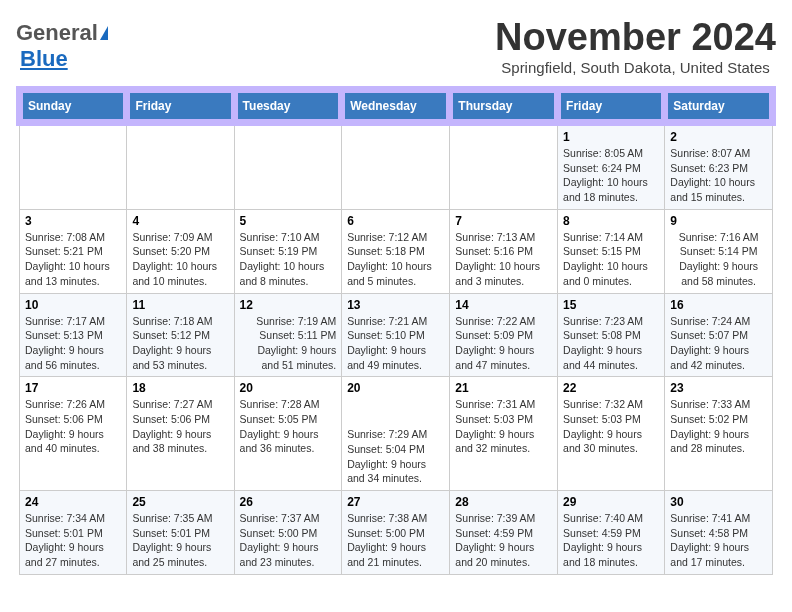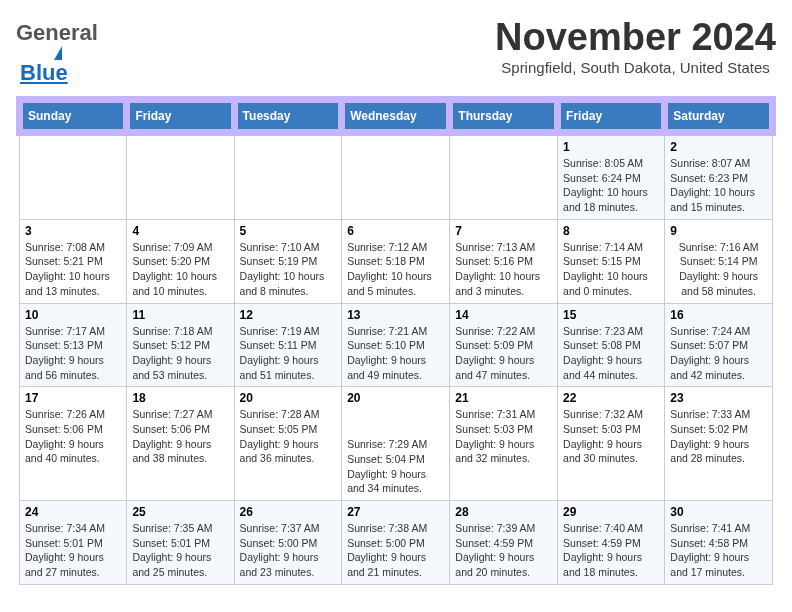--- a/index.html
+++ b/index.html
@@ -21,21 +21,20 @@
       flex-direction: column;
       align-items: flex-start;
       margin-top: 4px;
     }
     .logo-text {
       display: flex;
       align-items: center;
       font-size: 22px;
       font-weight: bold;
       color: #333;
-      flex-direction: column;
     }
     .logo-general { color: #555; }
     .logo-blue { color: #1a6abf; }
     .logo-triangle {
       width: 0; height: 0;
       border-left: 8px solid transparent;
       border-bottom: 14px solid #1a6abf;
       margin-left: 2px;
       display: inline-block;
     }
@@ -199,21 +198,21 @@
         </td>
         <td>
           <span class="day-num">11</span>
           <div class="day-info" style="white-space: pre-line;">Sunrise: 7:18 AM
 Sunset: 5:12 PM
 Daylight: 9 hours
 and 53 minutes.</div>
         </td>
         <td>
           <span class="day-num">12</span>
-          <div class="day-info" style="white-space: pre-line;">Sunrise: 7:19 AM
+          <div class="day-info" style="white-space: pre-line; text-align: right;">Sunrise: 7:19 AM
 Sunset: 5:11 PM
 Daylight: 9 hours
 and 51 minutes.</div>
         </td>
         <td>
           <span class="day-num">13</span>
           <div class="day-info" style="white-space: pre-line;">Sunrise: 7:21 AM
 Sunset: 5:10 PM
 Daylight: 9 hours
 and 49 minutes.</div>

